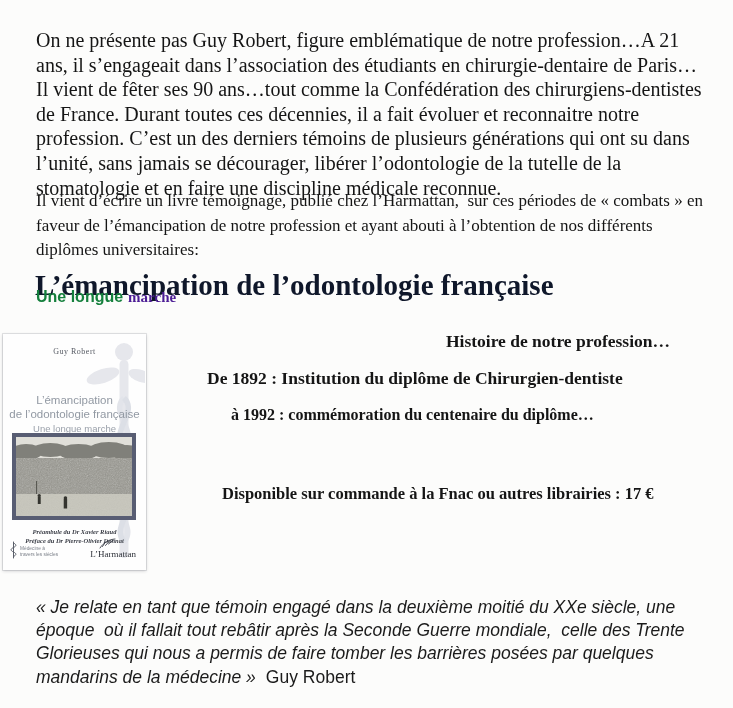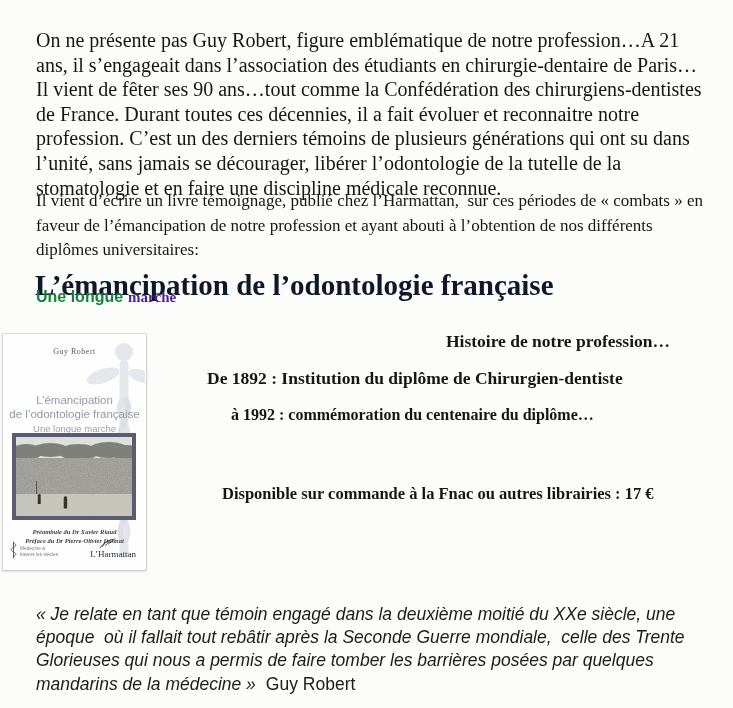--- a/index.html
+++ b/index.html
@@ -92,21 +92,20 @@
   .promo-from { position: absolute; left: 207px; top: 368px; font-weight: bold; font-size: 17.5px; }
   .promo-to   { position: absolute; left: 207px; top: 406px; font-weight: bold; font-size: 16px; margin-left: 24px; }
   .promo-availability { position: absolute; left: 222px; top: 484px; font-weight: bold; font-size: 16.5px; }
 
   
   .quote {
     position: absolute; left: 36px; top: 596px; width: 674px;
     font-family: "Liberation Sans", sans-serif; font-style: italic;
     font-size: 17.5px; line-height: 23.2px; color: #1b1b1b;
     white-space: pre-wrap;
-    margin-top: 7px;
   }
   .quote-attribution { font-style: normal; margin-left: 10px; }
 </style>
 </head>
 <body>
 
 <div class="page">
 
   <p class="para1">On ne présente pas Guy Robert, figure emblématique de notre profession…A 21 ans, il s’engageait dans l’association des étudiants en chirurgie-dentaire de Paris…Il vient de fêter ses 90 ans…tout comme la Confédération des chirurgiens-dentistes de France. Durant toutes ces décennies, il a fait évoluer et reconnaitre notre profession. C’est un des derniers témoins de plusieurs générations qui ont su dans l’unité, sans jamais se décourager, libérer l’odontologie de la tutelle de la stomatologie et en faire une discipline médicale reconnue.</p>
   <p class="para2">Il vient d’écrire un livre témoignage, publié chez l’Harmattan,  sur ces périodes de « combats » en faveur de l’émancipation de notre profession et ayant abouti à l’obtention de nos différents diplômes universitaires:</p>

